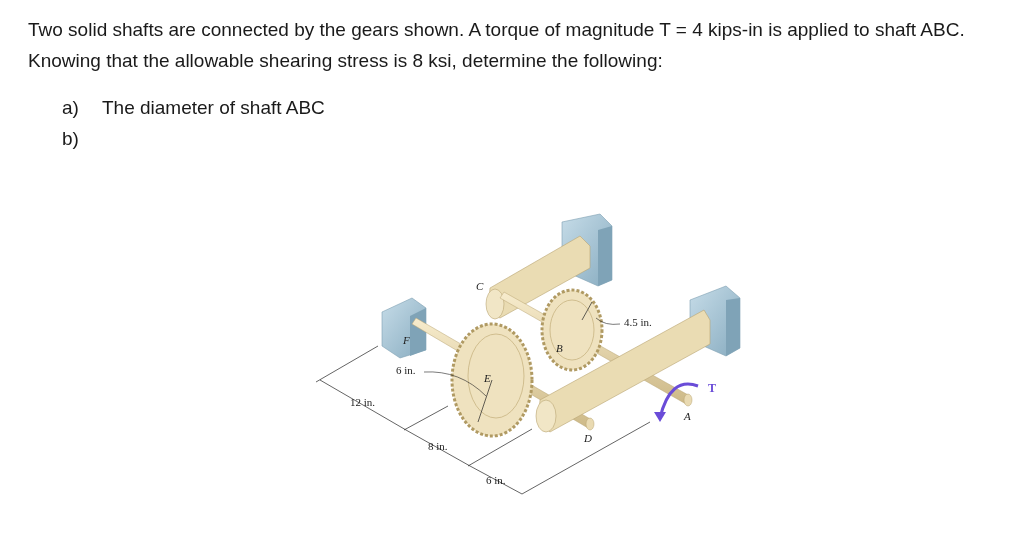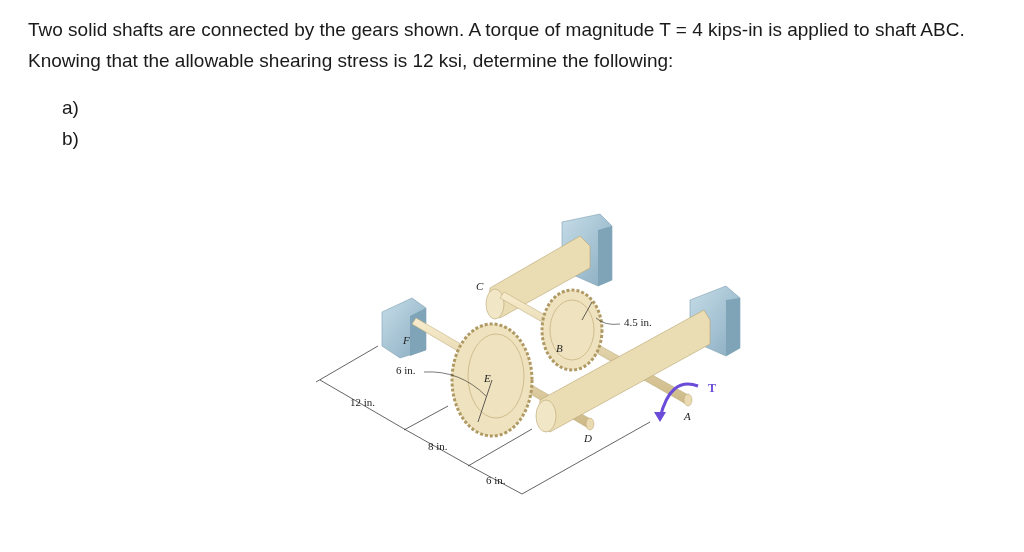--- a/index.html
+++ b/index.html
@@ -11,25 +11,26 @@
   .list .item { display:flex; }
   .list .marker { width:40px; }
   .figure { position:absolute; left:300px; top:200px; width:460px; height:300px; }
   .lbl { font-family:"Liberation Serif", serif; font-size:11px; fill:#222; }
   .lbl-i { font-family:"Liberation Serif", serif; font-style:italic; font-size:11px; fill:#222; }
   .lbl-t { font-family:"Liberation Serif", serif; font-weight:bold; font-size:12px; fill:#6a4cd8; }
 </style>
 </head>
 <body>
 
-<div class="problem">Two solid shafts are connected by the gears shown. A torque of magnitude T = 4 kips-in is applied to shaft ABC. Knowing that the allowable shearing stress is 12 ksi, determine the following:</div>
+<div class="problem">Two solid shafts are connected by the gears shown. A torque of magnitude T = 4 kips-in is applied to shaft ABC. Knowing that the allowable shearing stress is 8 ksi, determine the following:</div>
 
 <div class="list">
   <div class="item">
     <span class="marker">a)</span>
+    <span>The diameter of shaft ABC</span>
   </div>
   <div class="item">
     <span class="marker">b)</span>
   </div>
 </div>
 
 <svg class="figure" viewBox="0 0 460 300" width="460" height="300">
   <defs>
     <linearGradient id="shaftG" x1="0" y1="0" x2="0" y2="1">
       <stop offset="0" stop-color="#f7eccd"></stop>

